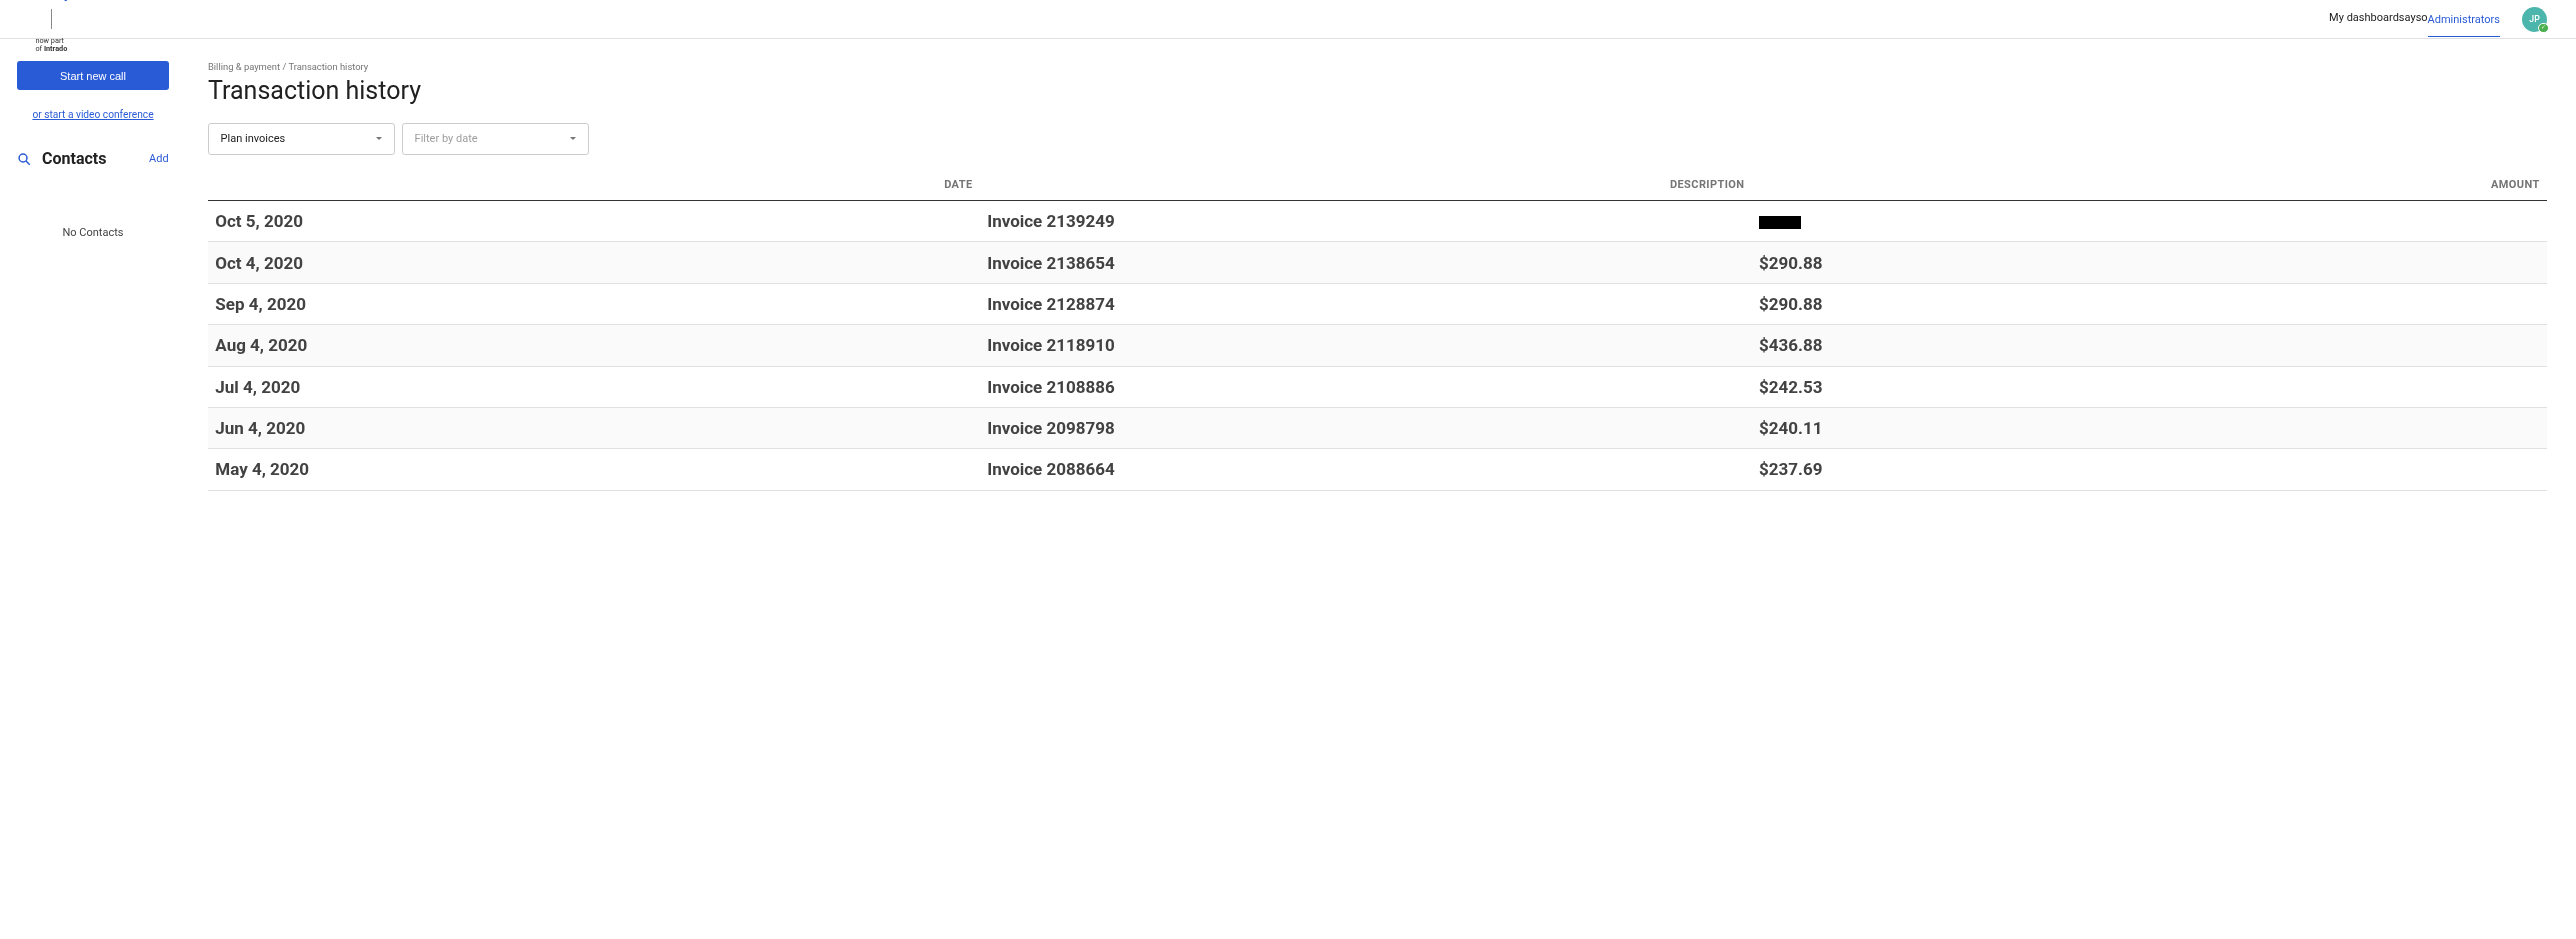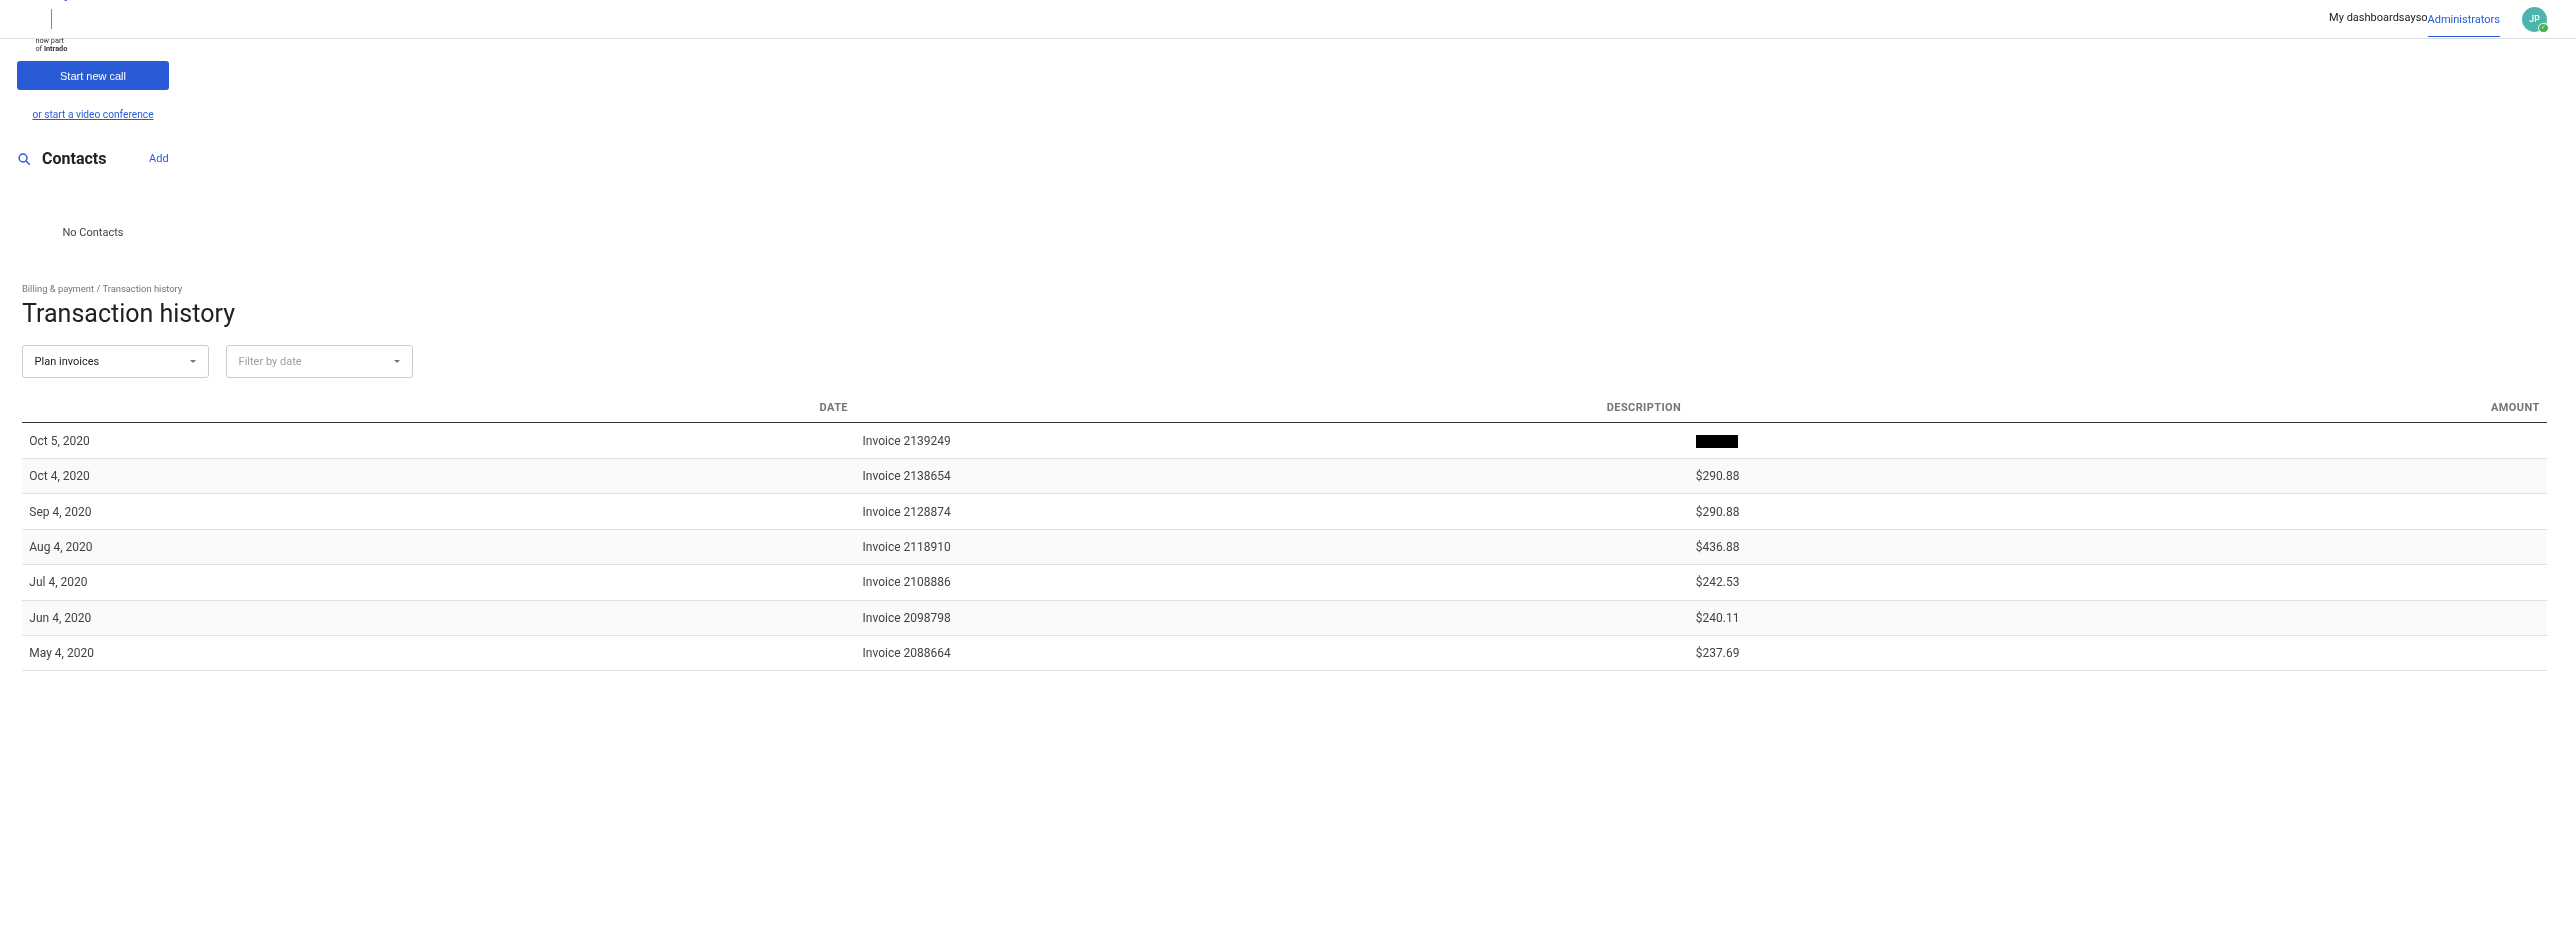--- a/index.html
+++ b/index.html
@@ -94,21 +94,20 @@
       justify-content: center;
     }
     .avatar-badge::after {
       content: "✓";
       color: #fff;
       font-size: 5.8px;
       line-height: 1;
     }
     .layout {
       display: flex;
-      flex-direction: column;
     }
     .sidebar {
       width: 186px;
       padding: 22px 17.4px;
       flex-shrink: 0;
     }
     .btn-primary {
       width: 100%;
       background: #2a5bd7;
       color: #fff;
@@ -169,21 +168,21 @@
       margin-bottom: 4.4px;
     }
     .page-title {
       font-size: 25px;
       font-weight: 400;
       color: #212121;
       margin-bottom: 17.4px;
     }
     .filters {
       display: flex;
-      gap: 17px;
+      gap: 7px;
       margin-bottom: 14.5px;
     }
     .select {
       border: 0.7px solid #ccc;
       border-radius: 2.9px;
       padding: 8.7px 11.6px;
       min-width: 187px;
       display: flex;
       justify-content: space-between;
       align-items: center;
@@ -209,23 +208,24 @@
       text-align: right;
       font-size: 11px;
       font-weight: 700;
       color: #757575;
       letter-spacing: 0.4px;
       padding: 8.7px 7.3px;
       border-bottom: 1.5px solid #333;
     }
     .table tbody td {
       padding: 10.2px 7.3px;
-      font-size: 12px;
+      font-size: 17px;
       color: #424242;
       border-bottom: 0.7px solid #e0e0e0;
+      font-weight: bold;
     }
     .table tbody tr:nth-child(even) {
       background: #fafafa;
     }
     .col-date { width: 33%; }
     .col-desc { width: 33%; }
     .col-amount { width: 34%; }
     .redacted {
       display: inline-block;
       width: 42px;

